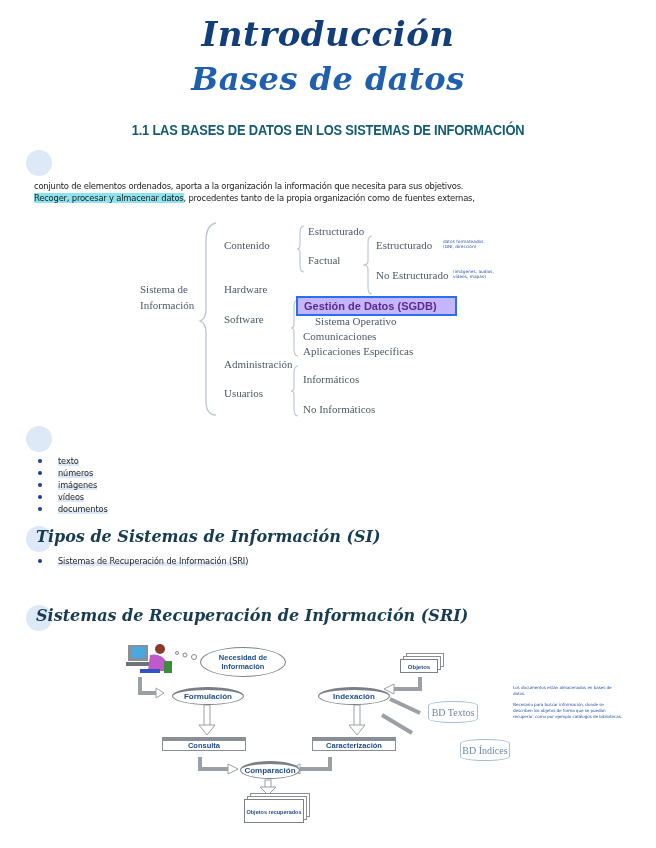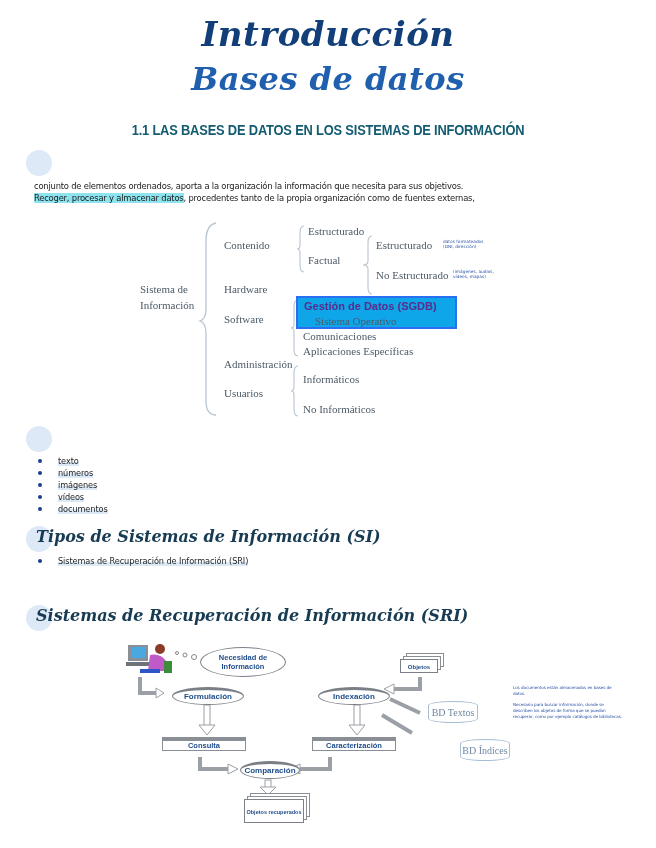--- a/index.html
+++ b/index.html
@@ -40,22 +40,22 @@
   .tree { position: absolute; left: 0; top: 215px; width: 656px; height: 205px; }
   .tnode {
     position: absolute; font-family: "Liberation Serif", serif; font-size: 11px;
     color: #4c5a66; white-space: nowrap;
   }
   .tiny {
     position: absolute; font-family: "DejaVu Sans", sans-serif; font-size: 4.3px;
     color: #2d56a8; line-height: 5px; white-space: nowrap;
   }
   .sgdb {
-    position: absolute; left: 296px; top: 81px; width: 161px; height: 33px;
-    background: #0ea5e9; border: 2.5px solid #2a6ef2;
+    position: absolute; left: 296px; top: 81px; width: 161px; height: 20px;
+    background: #c4b5fd; border: 2.5px solid #2a6ef2;
     font-family: "Liberation Sans", sans-serif; font-weight: bold; font-size: 11px;
     color: #5b2a8a; padding: 2px 0 0 6px;
   }
   svg.brace { position: absolute; overflow: visible; }
 
   ul.bullets { position: absolute; left: 38px; list-style: none; }
   ul.bullets li {
     position: relative; padding-left: 20px; font-size: 8.2px; line-height: 12px;
     color: #1f1f1f; white-space: nowrap; letter-spacing: -0.1px;
   }

